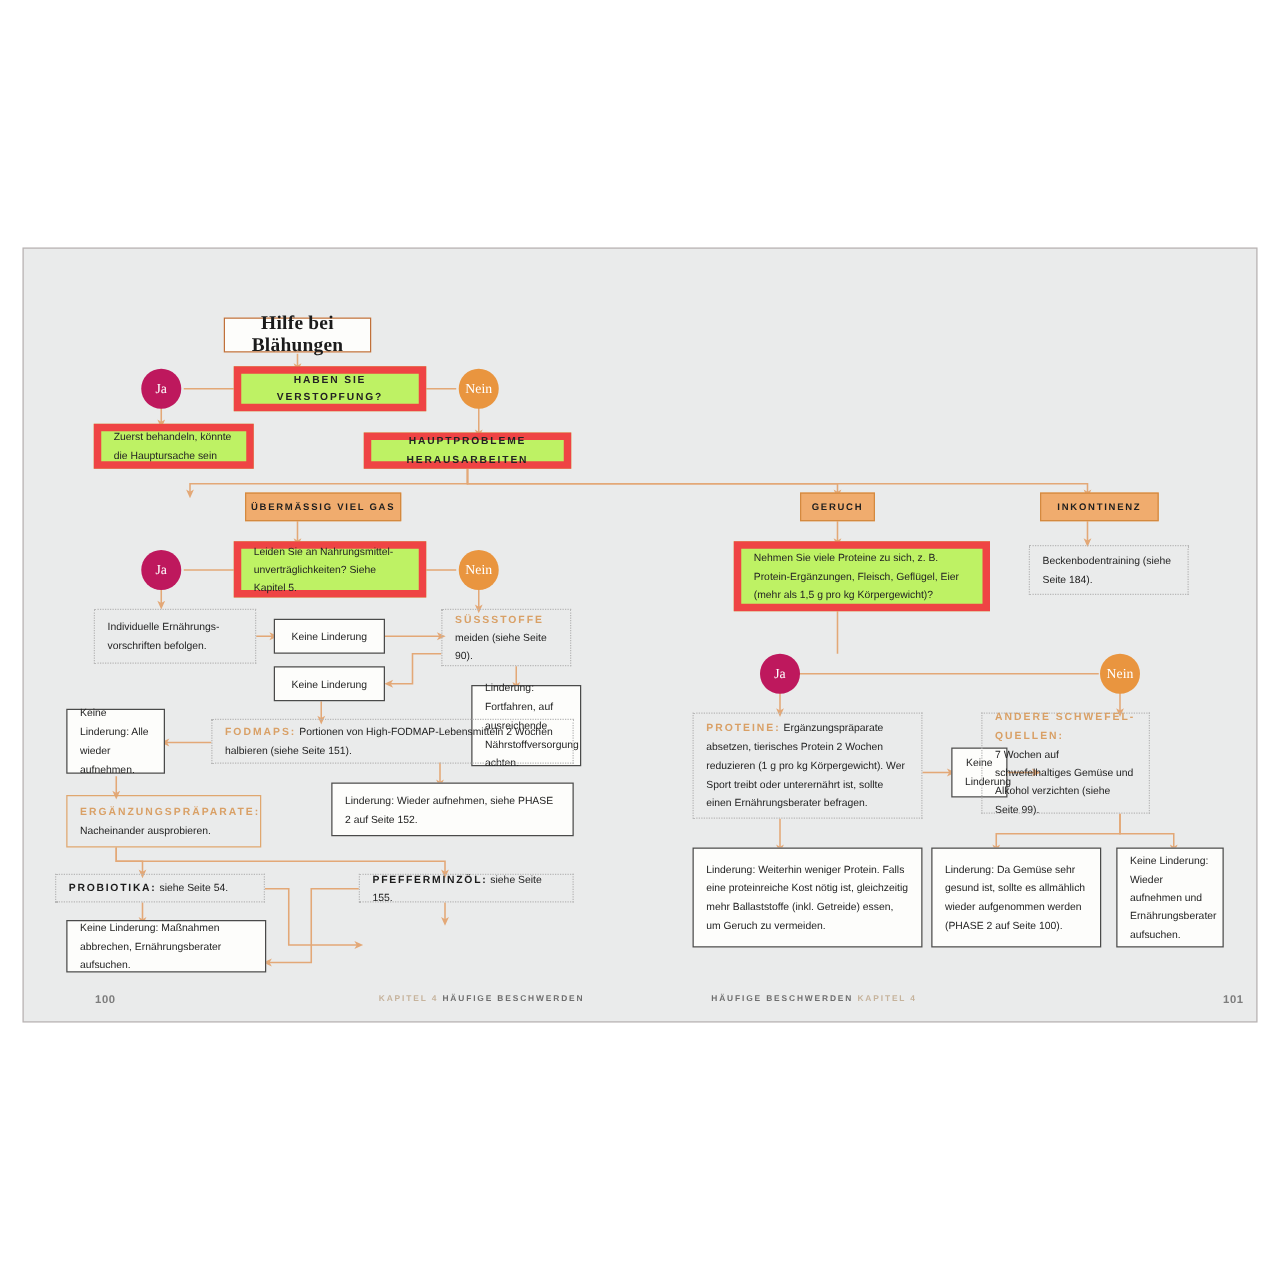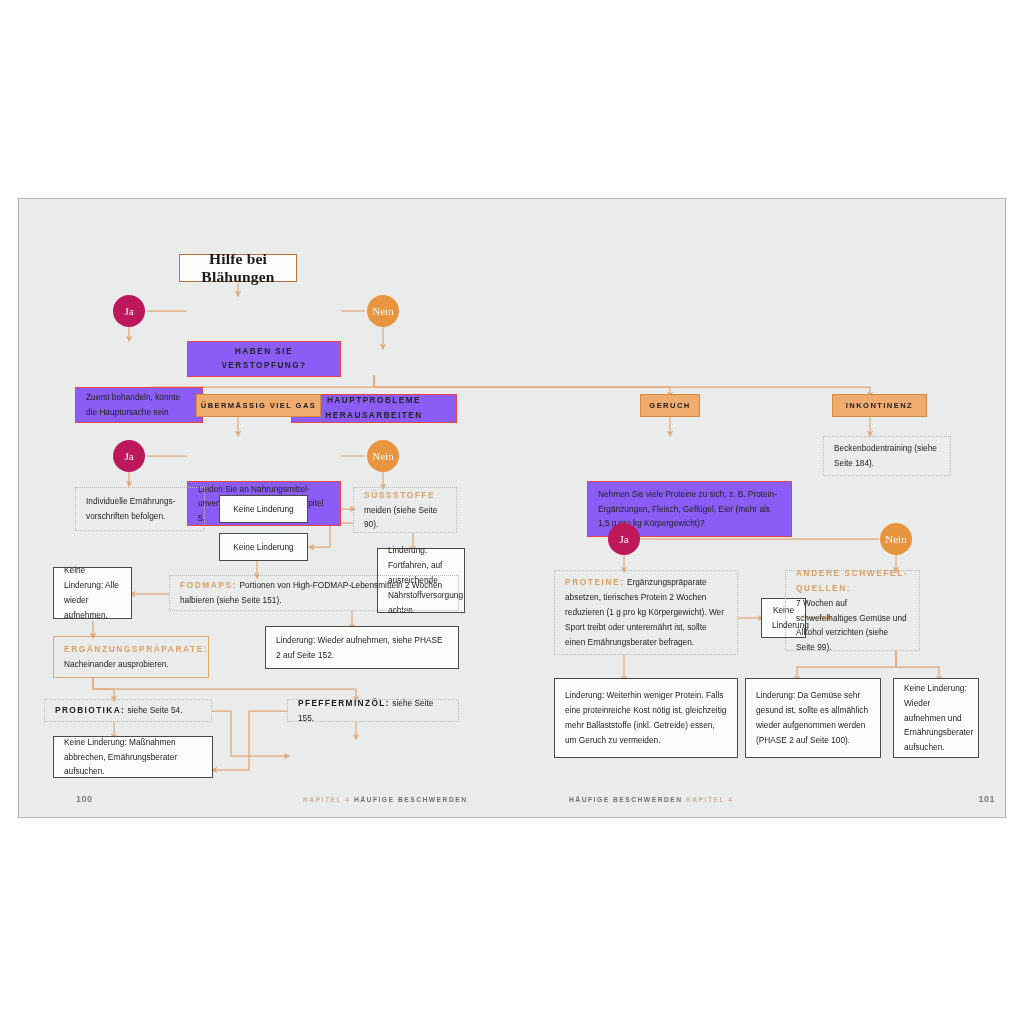--- a/index.html
+++ b/index.html
@@ -19,22 +19,22 @@
   .node .txt{width:100%;}
 
   
   .b-title{
     background:#fdfdfb;border:1.3px solid #c0703a;
     font-weight:bold;font-size:15.5px;color:#1b1b1b;
     font-family:"Liberation Serif", serif;
     justify-content:center;text-align:center;letter-spacing:.2px;
   }
   .b-orange{            
-    background:#8b5cf6;border:1px solid #ef4444;
-    font-size:8.3px;color:#232323;padding:7px 10px;line-height:1.75;margin-top:48px;
+    background:#bef264;border:6px solid #ef4444;
+    font-size:8.3px;color:#232323;padding:7px 10px;line-height:1.75;
   }
   .b-orange.caps{font-weight:bold;letter-spacing:1.5px;justify-content:center;text-align:center;font-size:8.2px;}
   .b-cat{               
     background:#f0ac6e;border:1px solid #d4893f;
     font-size:7.6px;font-weight:bold;letter-spacing:1.4px;color:#1e1e1e;
     justify-content:center;text-align:center;
   }
   .b-dark{              
     background:#fdfdfb;border:1.3px solid #4a4a4a;
     font-size:8.3px;color:#232323;padding:7px 10px;line-height:1.8;

